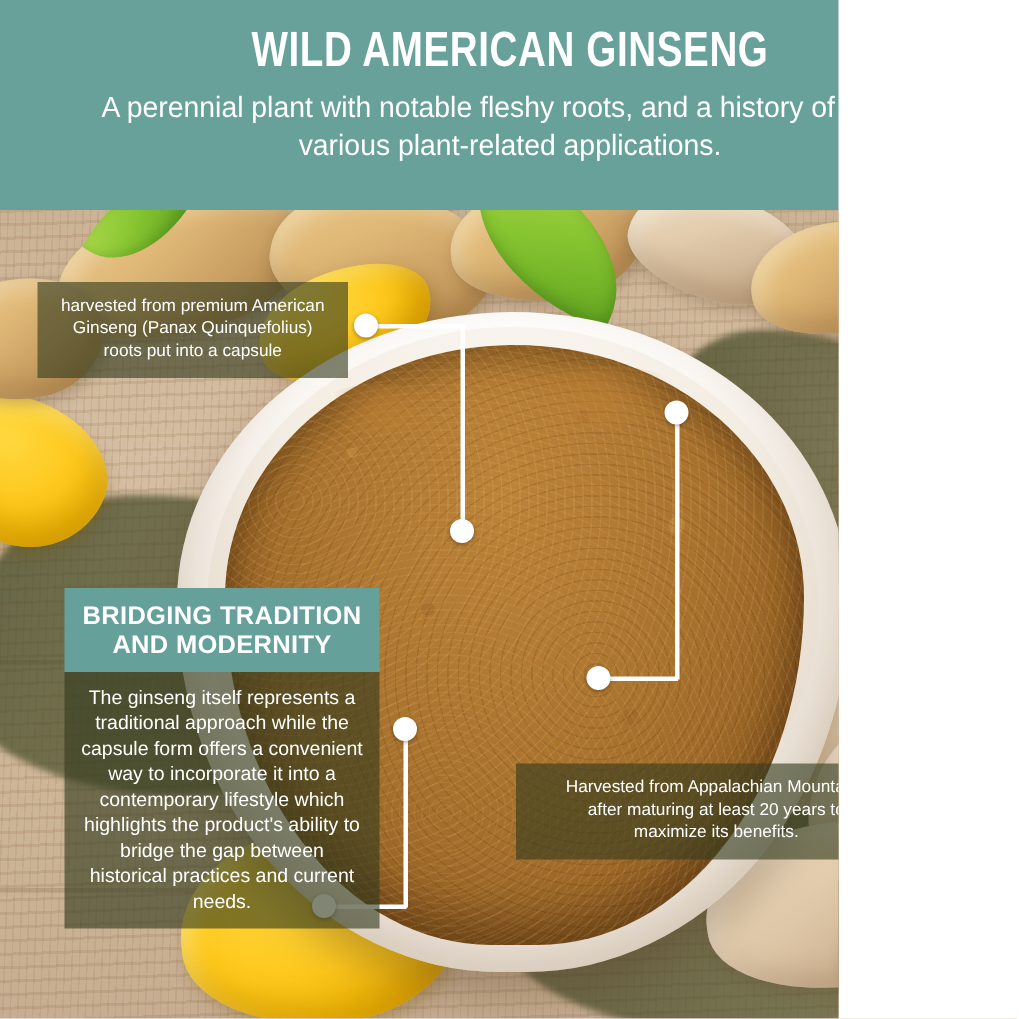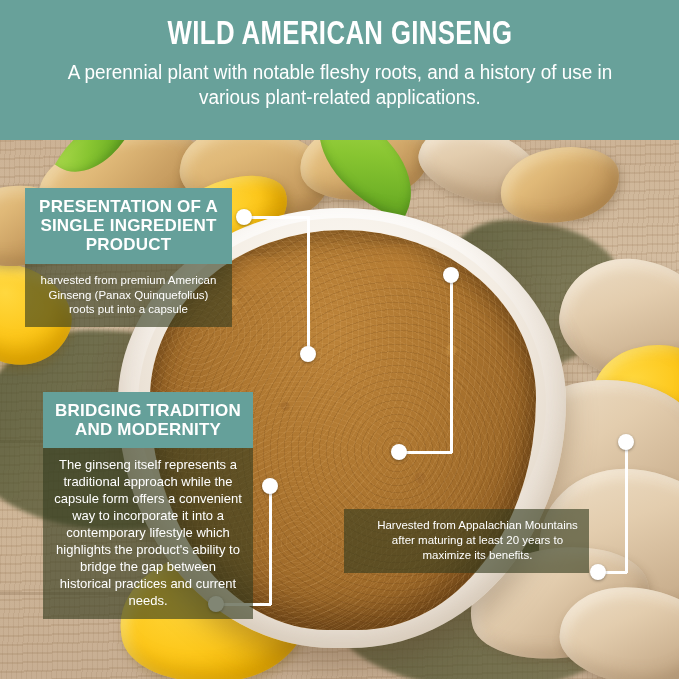--- a/index.html
+++ b/index.html
@@ -4,21 +4,21 @@
 <style>
   * { box-sizing: border-box; margin: 0; padding: 0; }
   html, body {
     width: 679px; height: 679px;
     overflow: hidden;
     font-family: "Liberation Sans", sans-serif;
     background: #fff;
   }
   #infographic {
     position: relative;
-    width: 679px; height: 679px;
+    width: 559px; height: 679px;
     overflow: hidden;
   }
 
   
   .header-band {
     position: absolute; left: 0; top: 0;
     width: 679px; height: 140px;
     background: #68a19a;
     display: flex; flex-direction: column;
     align-items: center; justify-content: flex-start;
@@ -260,21 +260,20 @@
   <div class="conn h" style="left:216px; top:603px; width:55px;"></div>
   <div class="dot" style="left:262px; top:478px;"></div>
   <div class="dot" style="left:208px; top:596px;"></div>
 
   <div class="conn v" style="left:625px; top:441px; height:132px;"></div>
   <div class="conn h" style="left:598px; top:571px; width:29px;"></div>
   <div class="dot" style="left:618px; top:434px;"></div>
   <div class="dot" style="left:590px; top:564px;"></div>
 
   <div class="card" id="card-presentation">
-    <div class="card-head">PRESENTATION OF A SINGLE INGREDIENT PRODUCT</div>
     <div class="card-body">harvested from premium American Ginseng (Panax Quinquefolius) roots put into a capsule</div>
   </div>
 
   <div class="card" id="card-selection">
   </div>
 
   <div class="card" id="card-bridging">
     <div class="card-head">BRIDGING TRADITION AND MODERNITY</div>
     <div class="card-body">The ginseng itself represents a traditional approach while the capsule form offers a convenient way to incorporate it into a contemporary lifestyle which highlights the product's ability to bridge the gap between historical practices and current needs.</div>
   </div>

